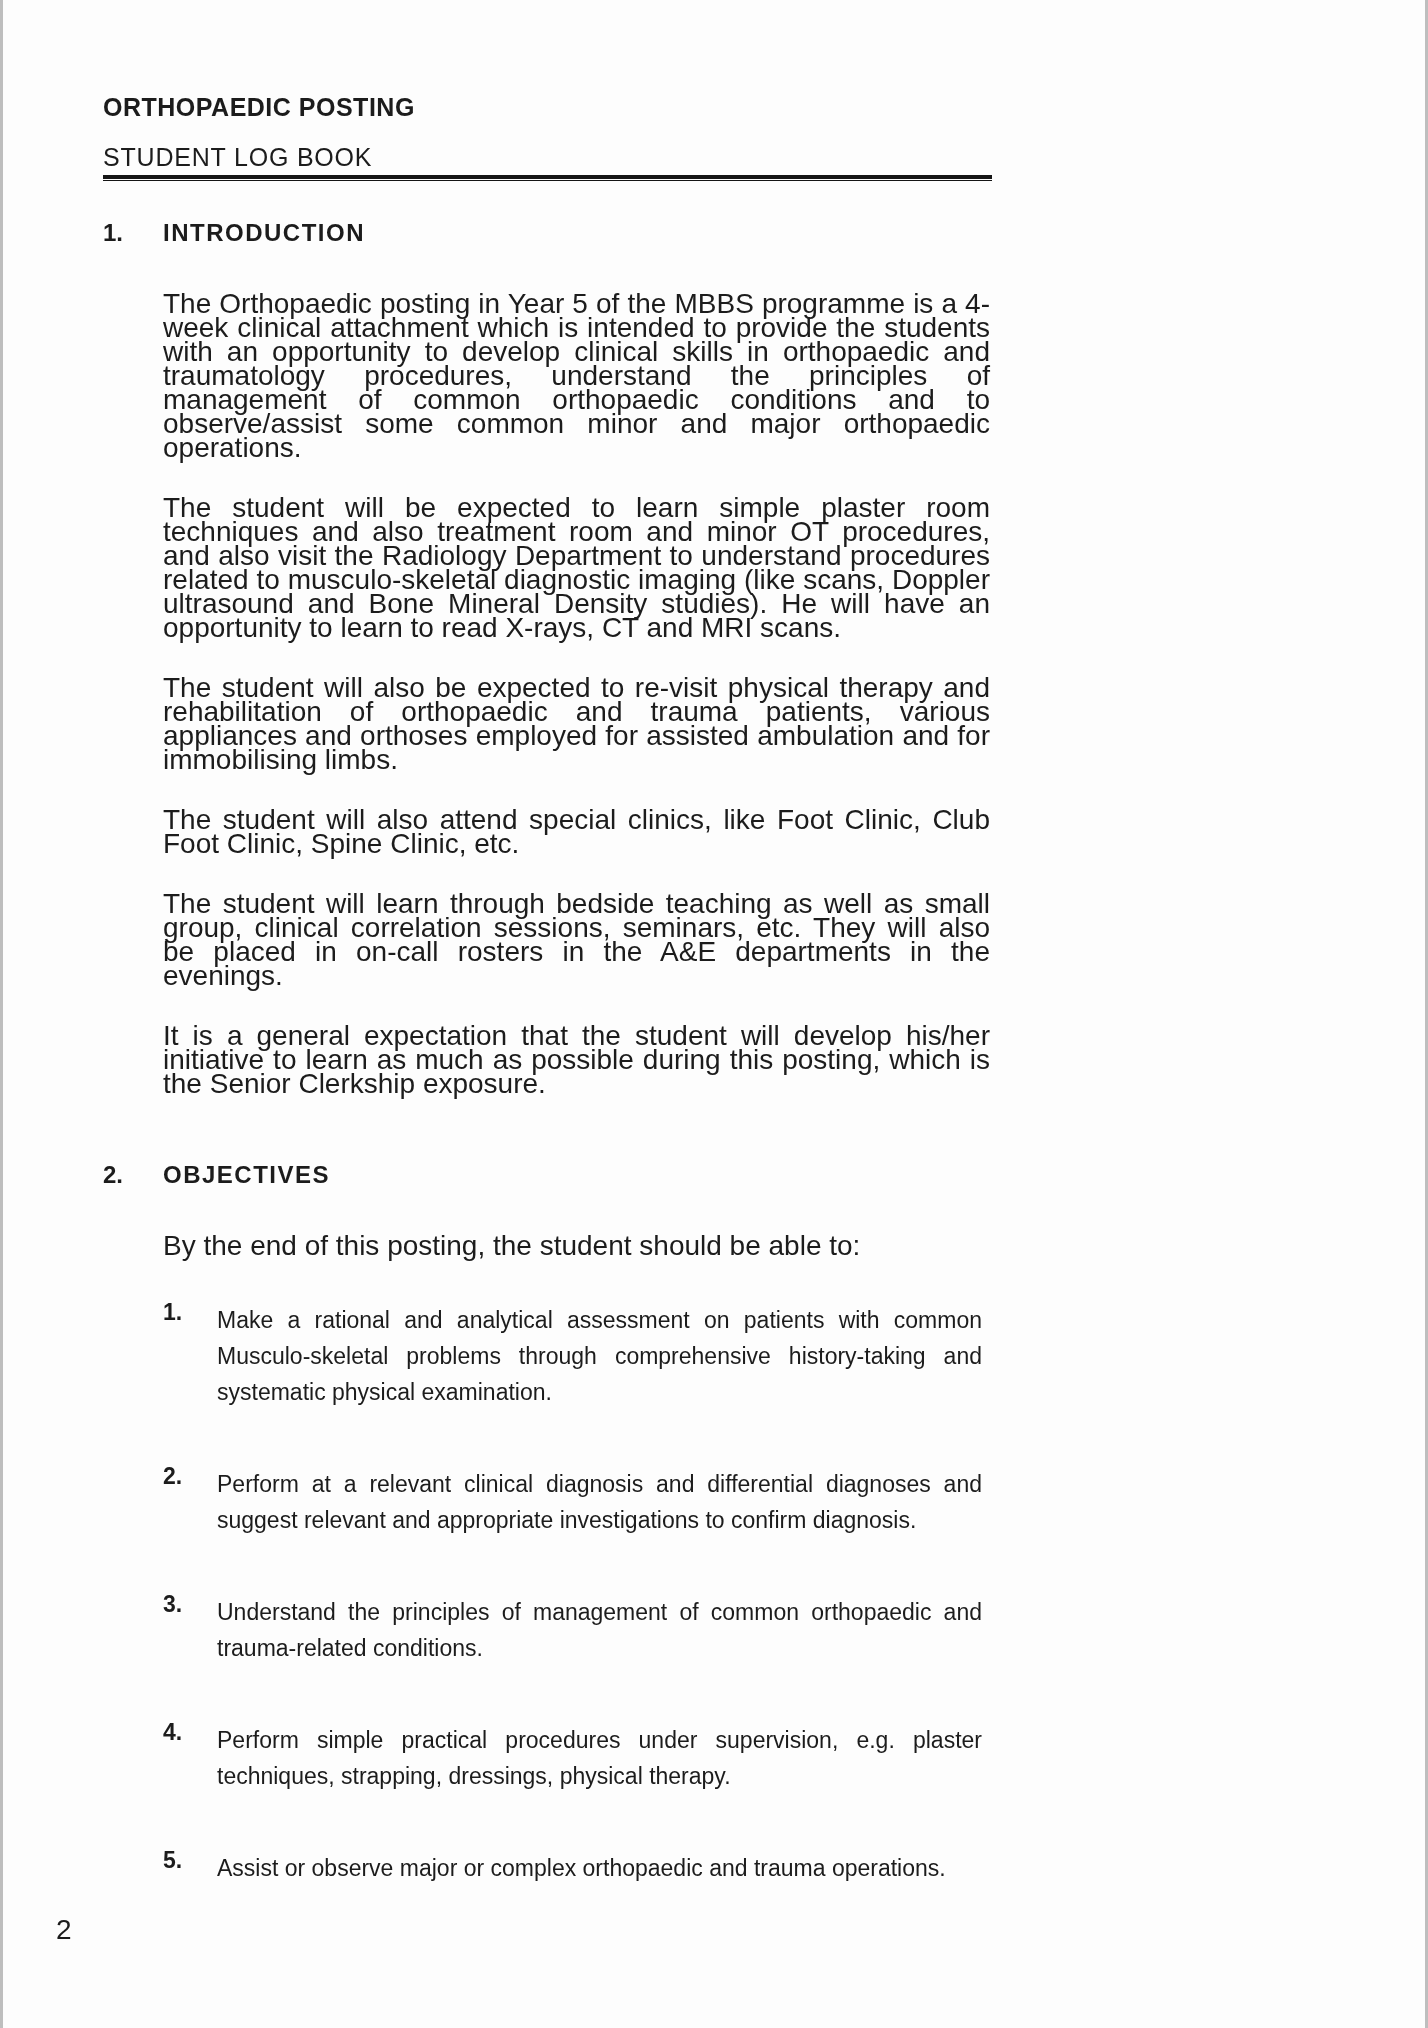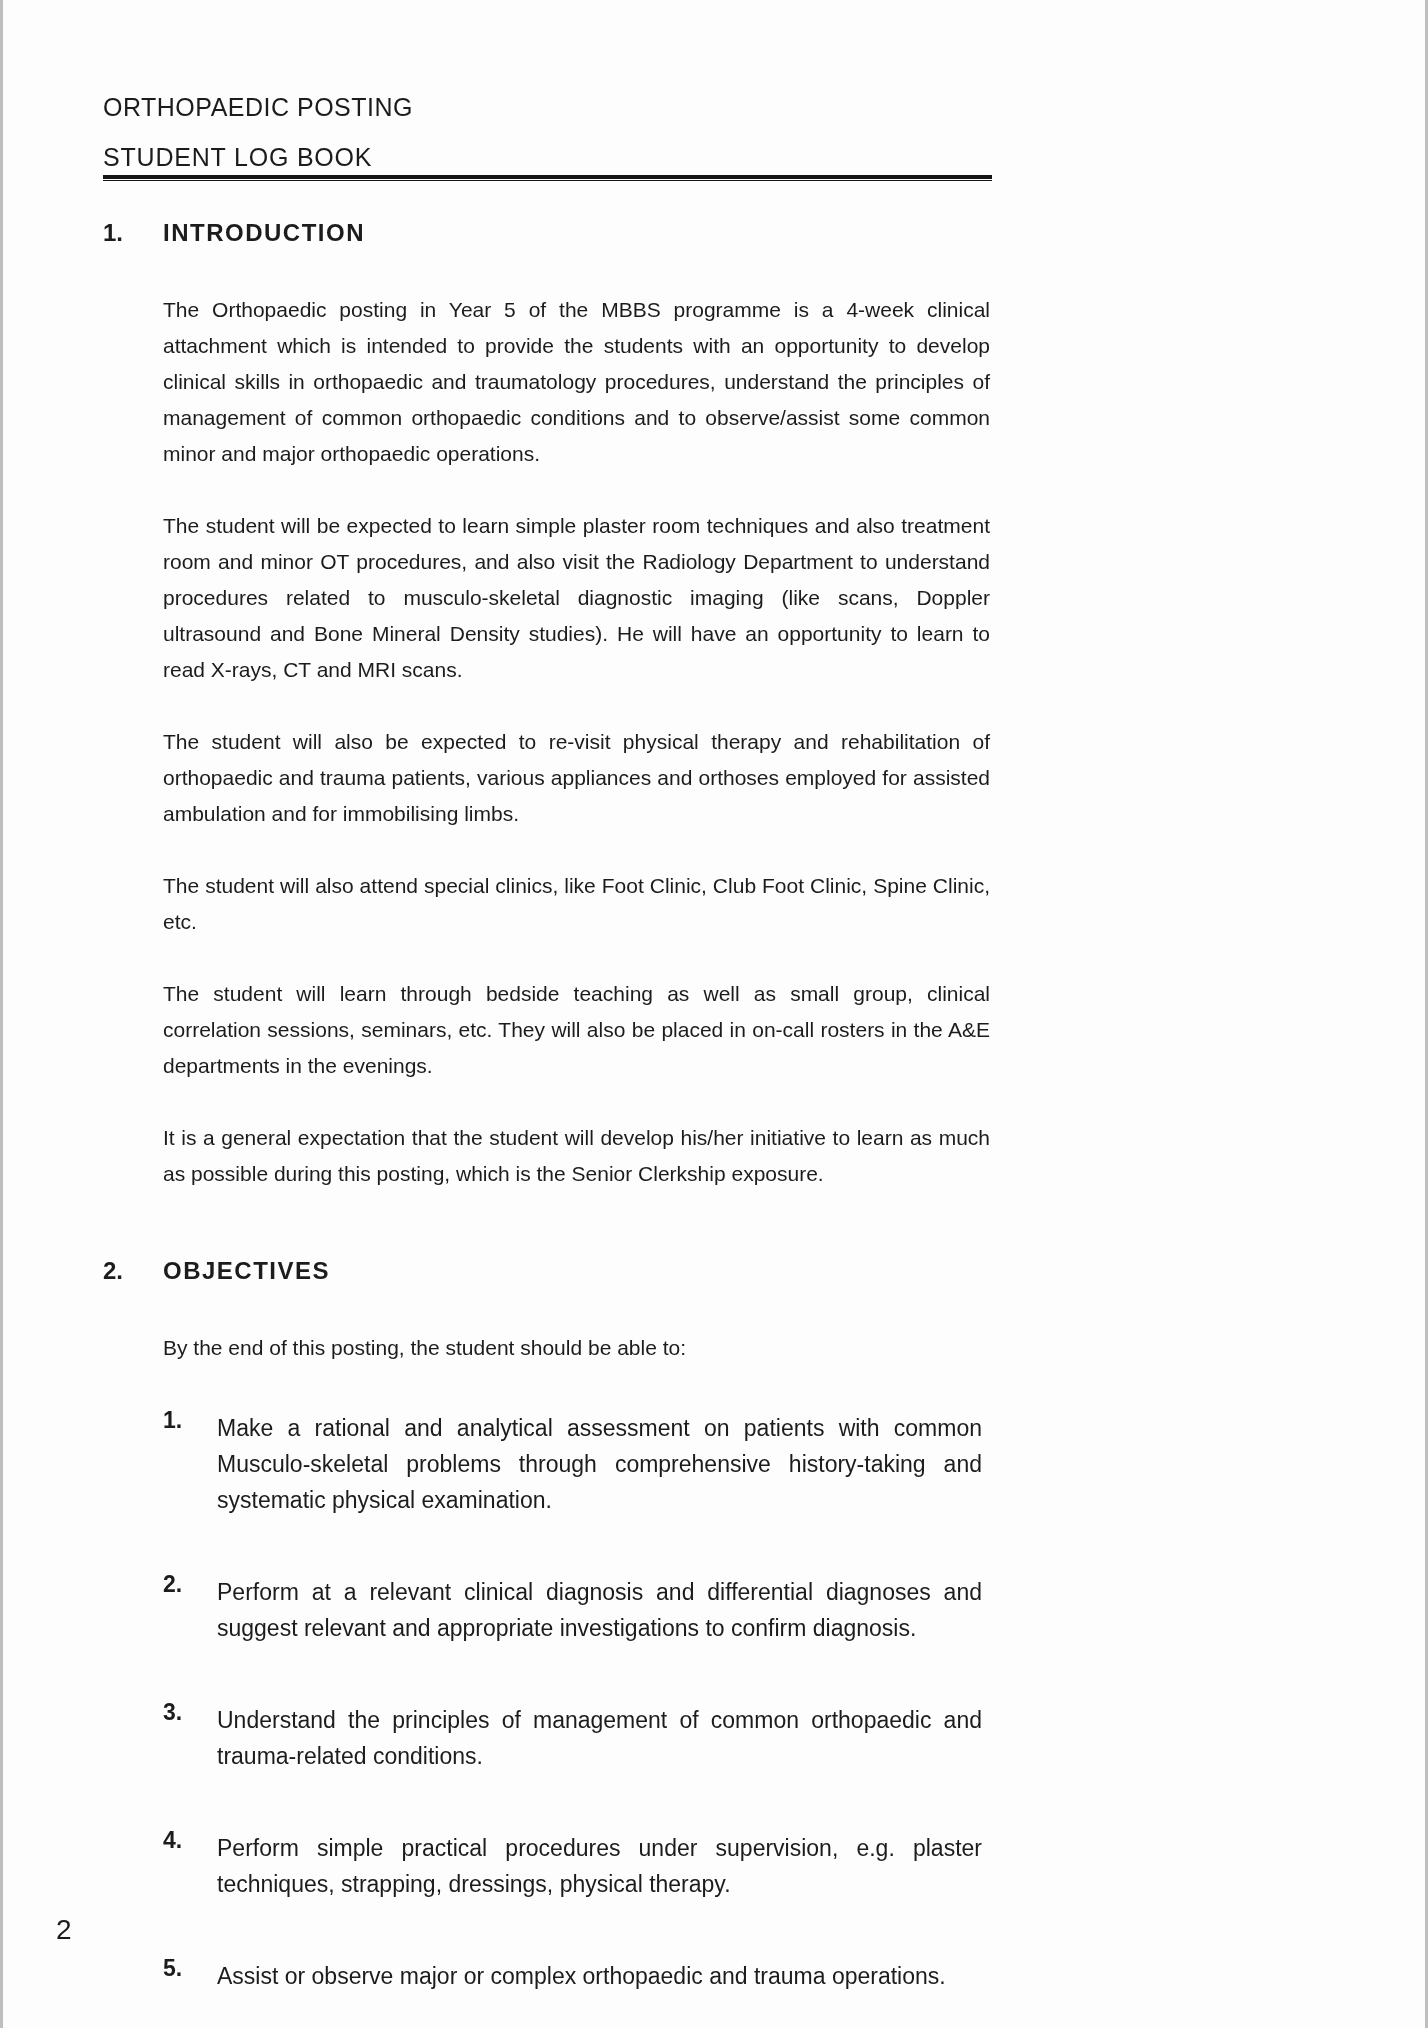--- a/index.html
+++ b/index.html
@@ -34,21 +34,21 @@
   .scan-edge.right { right: 0; }
 
   .doc-header {
     position: absolute;
     top: 92px;
     left: 103px;
     width: 889px;
   }
   .doc-title {
     font-size: 25px;
-    font-weight: normal;
+    font-weight: bold;
     letter-spacing: 0.5px;
     line-height: 30px;
   }
   .doc-subtitle {
     font-size: 25px;
     font-weight: normal;
     letter-spacing: 0.8px;
     line-height: 30px;
     margin-top: 20px;
   }
@@ -76,22 +76,22 @@
   .sec-heading .sec-num {
     width: 60px;
     flex-shrink: 0;
     letter-spacing: 0;
   }
   .sec-objectives { margin-top: 64px; }
 
   .body-par {
     margin: 0 0 36px 60px;
     width: 827px;
-    font-size: 21px;
-    line-height: 36px;
+    font-size: 28px;
+    line-height: 24px;
     text-align: justify;
   }
   .body-par.no-justify { text-align: left; }
 
   .obj-item {
     display: flex;
     margin: 0 0 40px 60px;
     width: 827px;
   }
   .obj-num {

